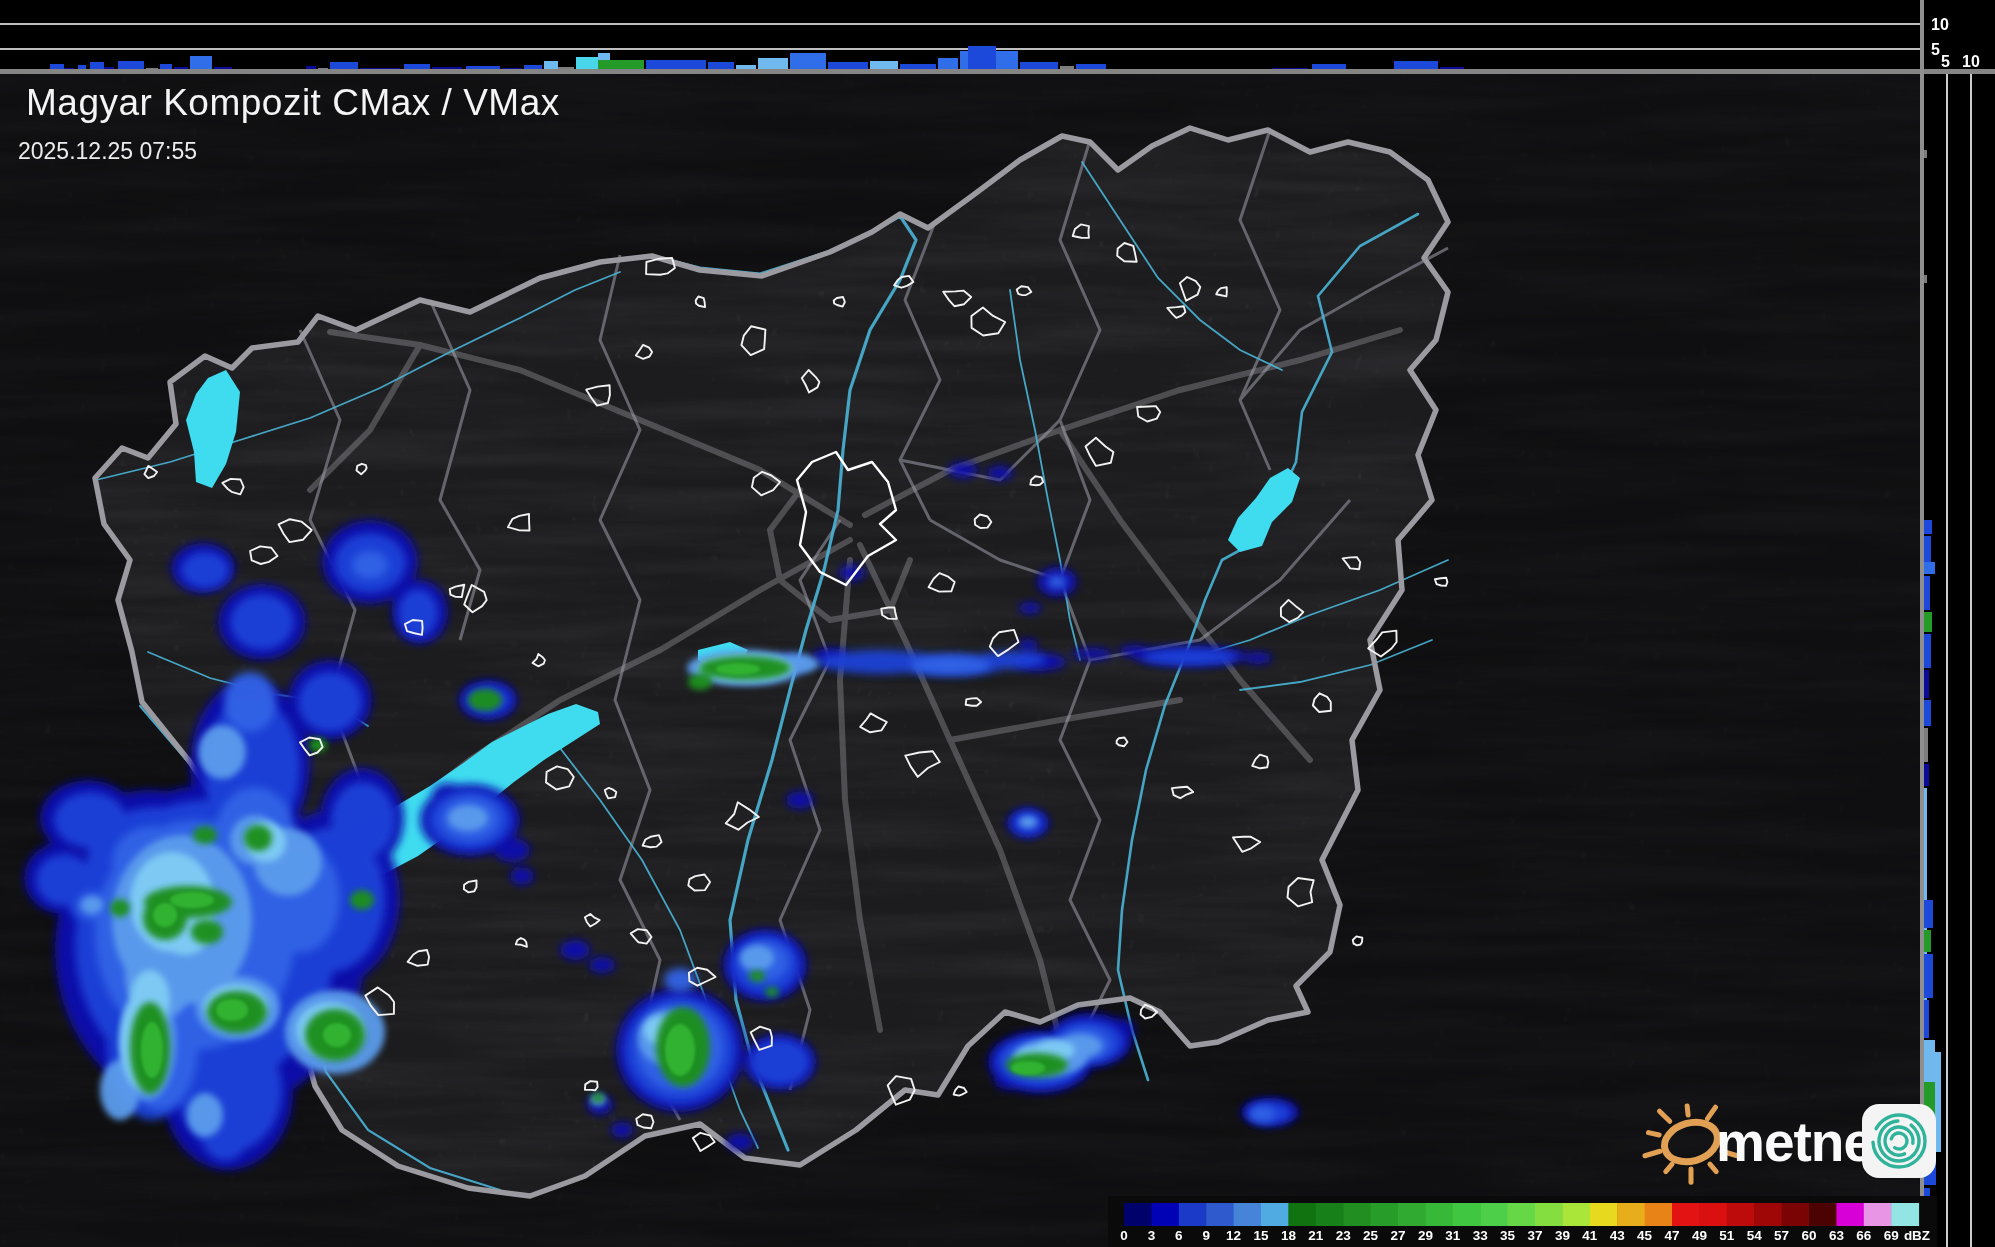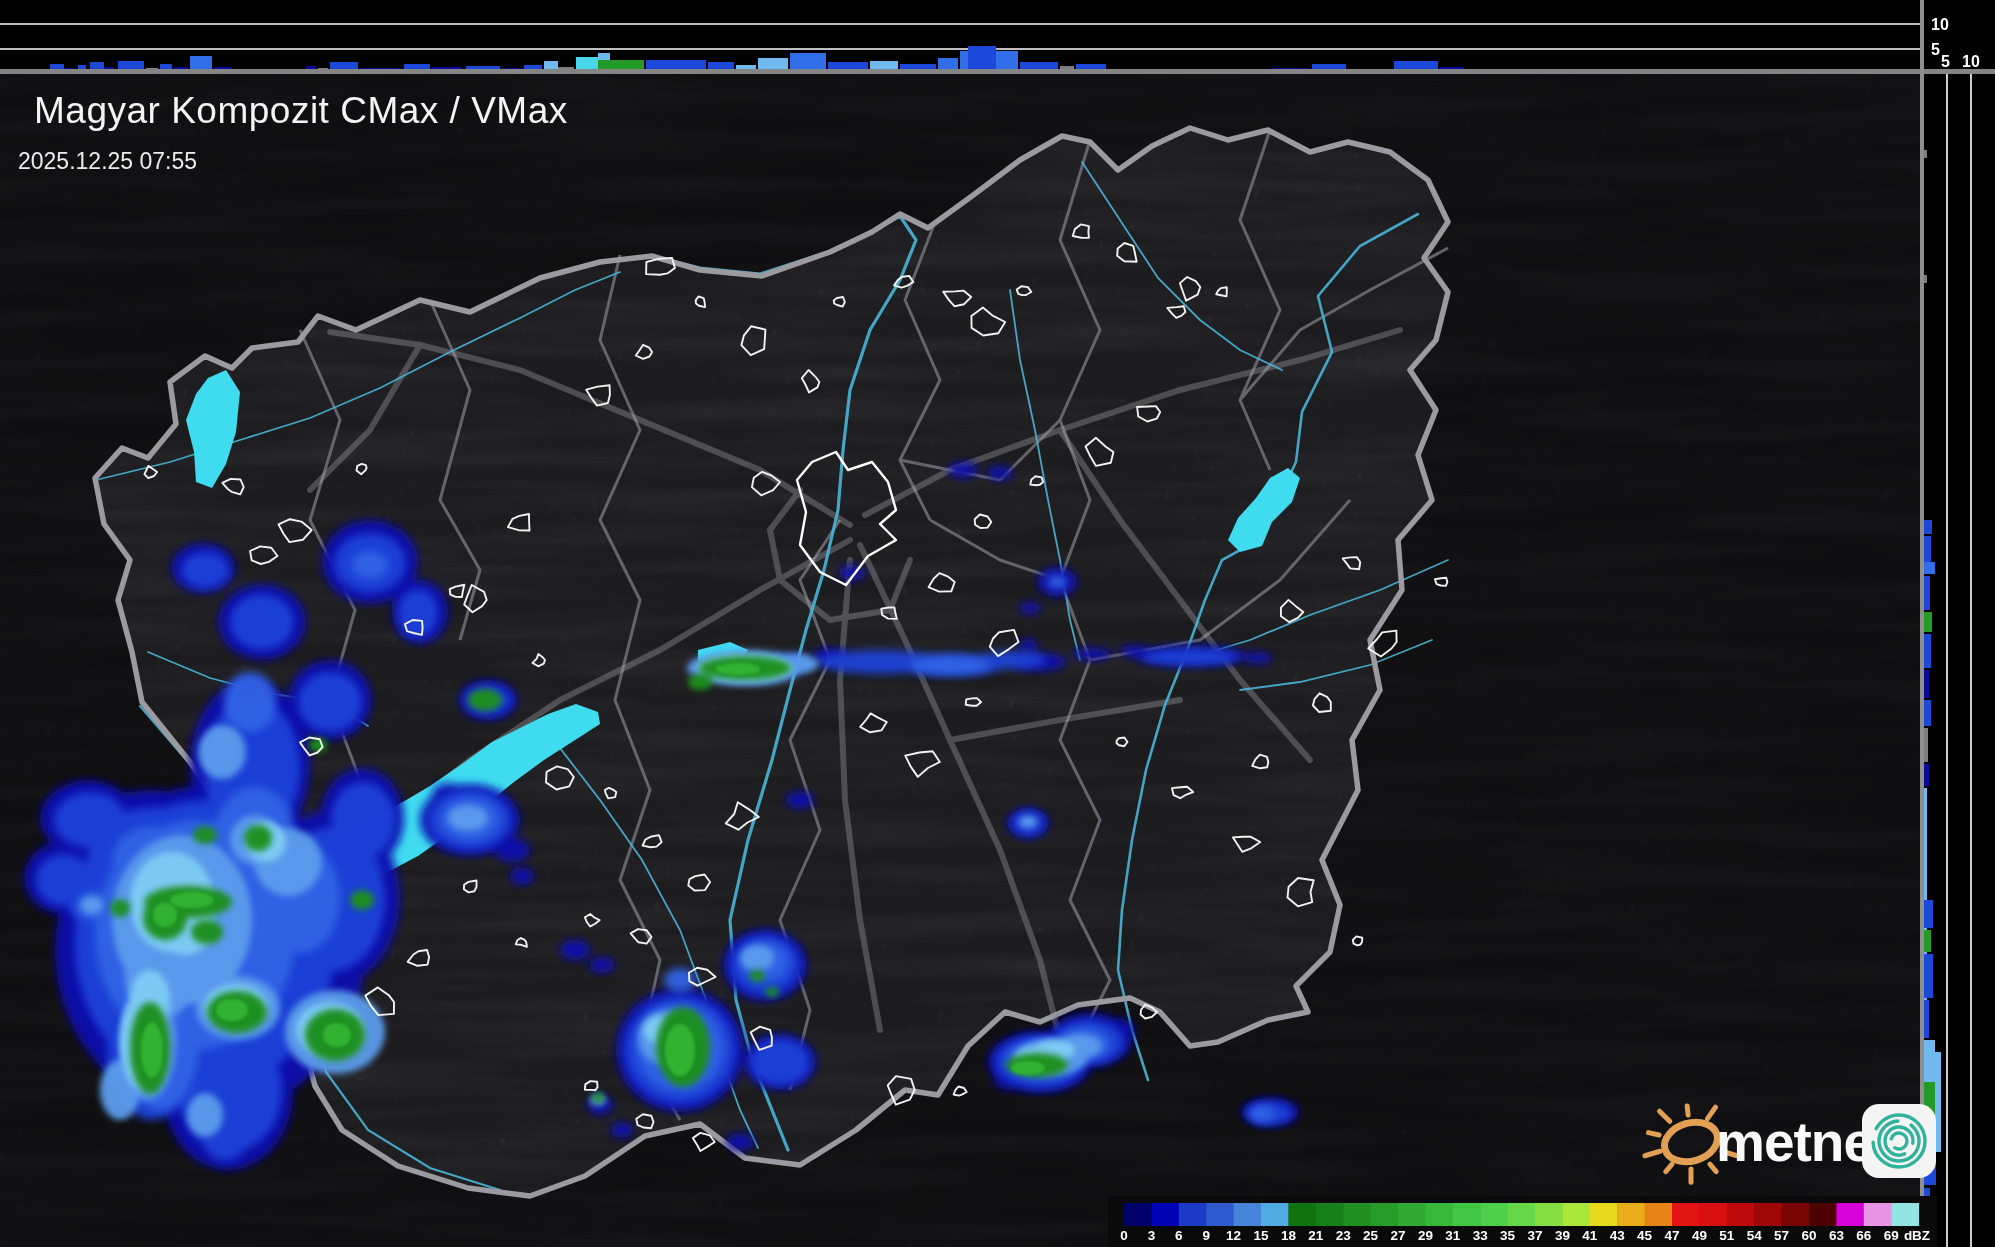--- a/index.html
+++ b/index.html
@@ -1,20 +1,20 @@
 <!DOCTYPE html>
 <html><head>
 <meta charset="utf-8">
 <style>
   html,body{margin:0;padding:0;background:#000;}
   .stage{position:relative;width:1995px;height:1247px;background:#0369a1;overflow:hidden;
          font-family:"Liberation Sans", sans-serif;}
   svg{position:absolute;left:0;top:0;}
   .title-block{position:absolute;left:18px;top:74px;color:#f4f4f4;z-index:5;}
-  .title-block h1{margin:16px;font-size:37px;font-weight:500;letter-spacing:.5px;}
+  .title-block h1{margin:8px;font-size:37px;font-weight:500;letter-spacing:.5px;}
   .title-block .ts{margin-top:14px;font-size:23px;font-weight:400;color:#ececec;}
   text{font-family:"Liberation Sans", sans-serif;}
 </style>
 </head>
 <body>
 
 <div class="stage">
   <svg id="scene" width="1995" height="1247" viewBox="0 0 1995 1247">
     <defs>
       <filter id="blur4">

